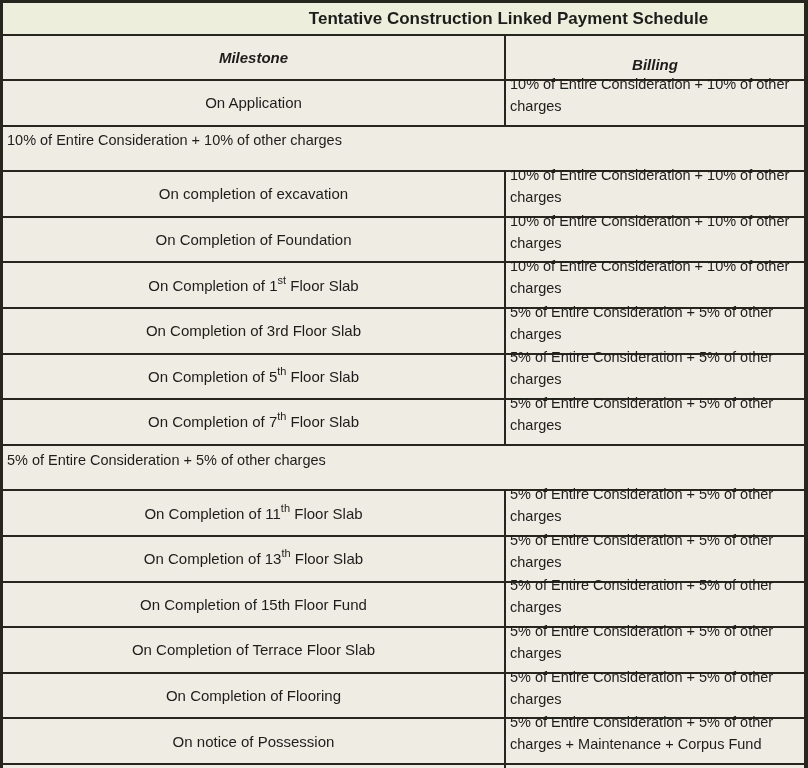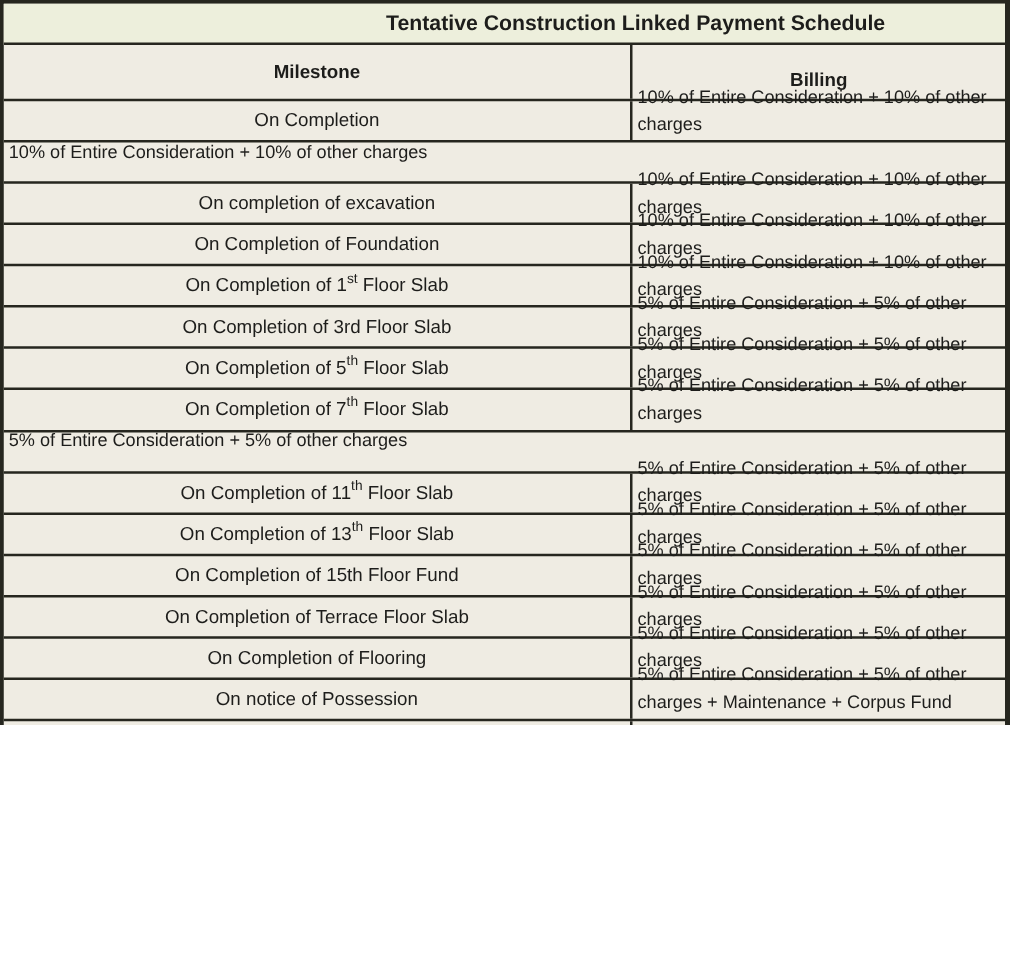--- a/index.html
+++ b/index.html
@@ -9,21 +9,21 @@
     --text:#1d1d1b;
   }
   html,body{margin:0;padding:0;}
   body{
     width:808px;height:768px;overflow:hidden;
     font-family:"Liberation Sans",sans-serif;
     color:var(--text);
     background:#fff;
   }
   .table{
-    width:808px;height:580px;box-sizing:border-box;
+    width:808px;height:768px;box-sizing:border-box;
     border-left:3px solid var(--border);
     border-right:4px solid var(--border);
     border-top:3px solid var(--border);
     background:var(--row-bg);
     display:flex;flex-direction:column;
   }
   .title-row{
     flex:0 0 31px;
     background:var(--title-bg);
     border-bottom:2px solid var(--border);
@@ -47,41 +47,41 @@
     text-align:center;font-size:15px;
     padding:0 8px;
   }
   .billing{
     flex:1 1 auto;
     display:flex;align-items:center;
     font-size:14.5px;line-height:22px;
     padding:2px 6px 18px 4px;
     text-align:left;
   }
-  .header-cell{font-weight:bold;font-size:15px;}
+  .header-cell{font-weight:bold;font-size:15px;font-style:italic;}
   .billing.header-cell{justify-content:center;padding:0;line-height:normal;margin-top:14px;}
   sup{font-size:11px;line-height:0;position:relative;top:-1px;}
   .filler-row{flex:0 0 3px;border-bottom:none;}
   .filler-row .milestone,.filler-row .billing{padding:0;}
 </style>
 </head>
 <body>
 
 <div class="table">
 
   <div class="title-row">Tentative Construction Linked Payment Schedule</div>
 
   <div class="row header-row">
     <div class="cell milestone header-cell">Milestone</div>
     <div class="cell billing header-cell">Billing</div>
   </div>
 
   <div class="row">
     <div class="cell milestone">
-        <span><span>On Completion</span><sup></sup><span></span></span>
+        <span><span>On Application</span><sup></sup><span></span></span>
       </div>
     <div class="cell billing">10% of Entire Consideration + 10% of other charges</div>
   </div>
 
   <div class="row">
     <div class="cell billing">10% of Entire Consideration + 10% of other charges</div>
   </div>
 
   <div class="row">
     <div class="cell milestone">

